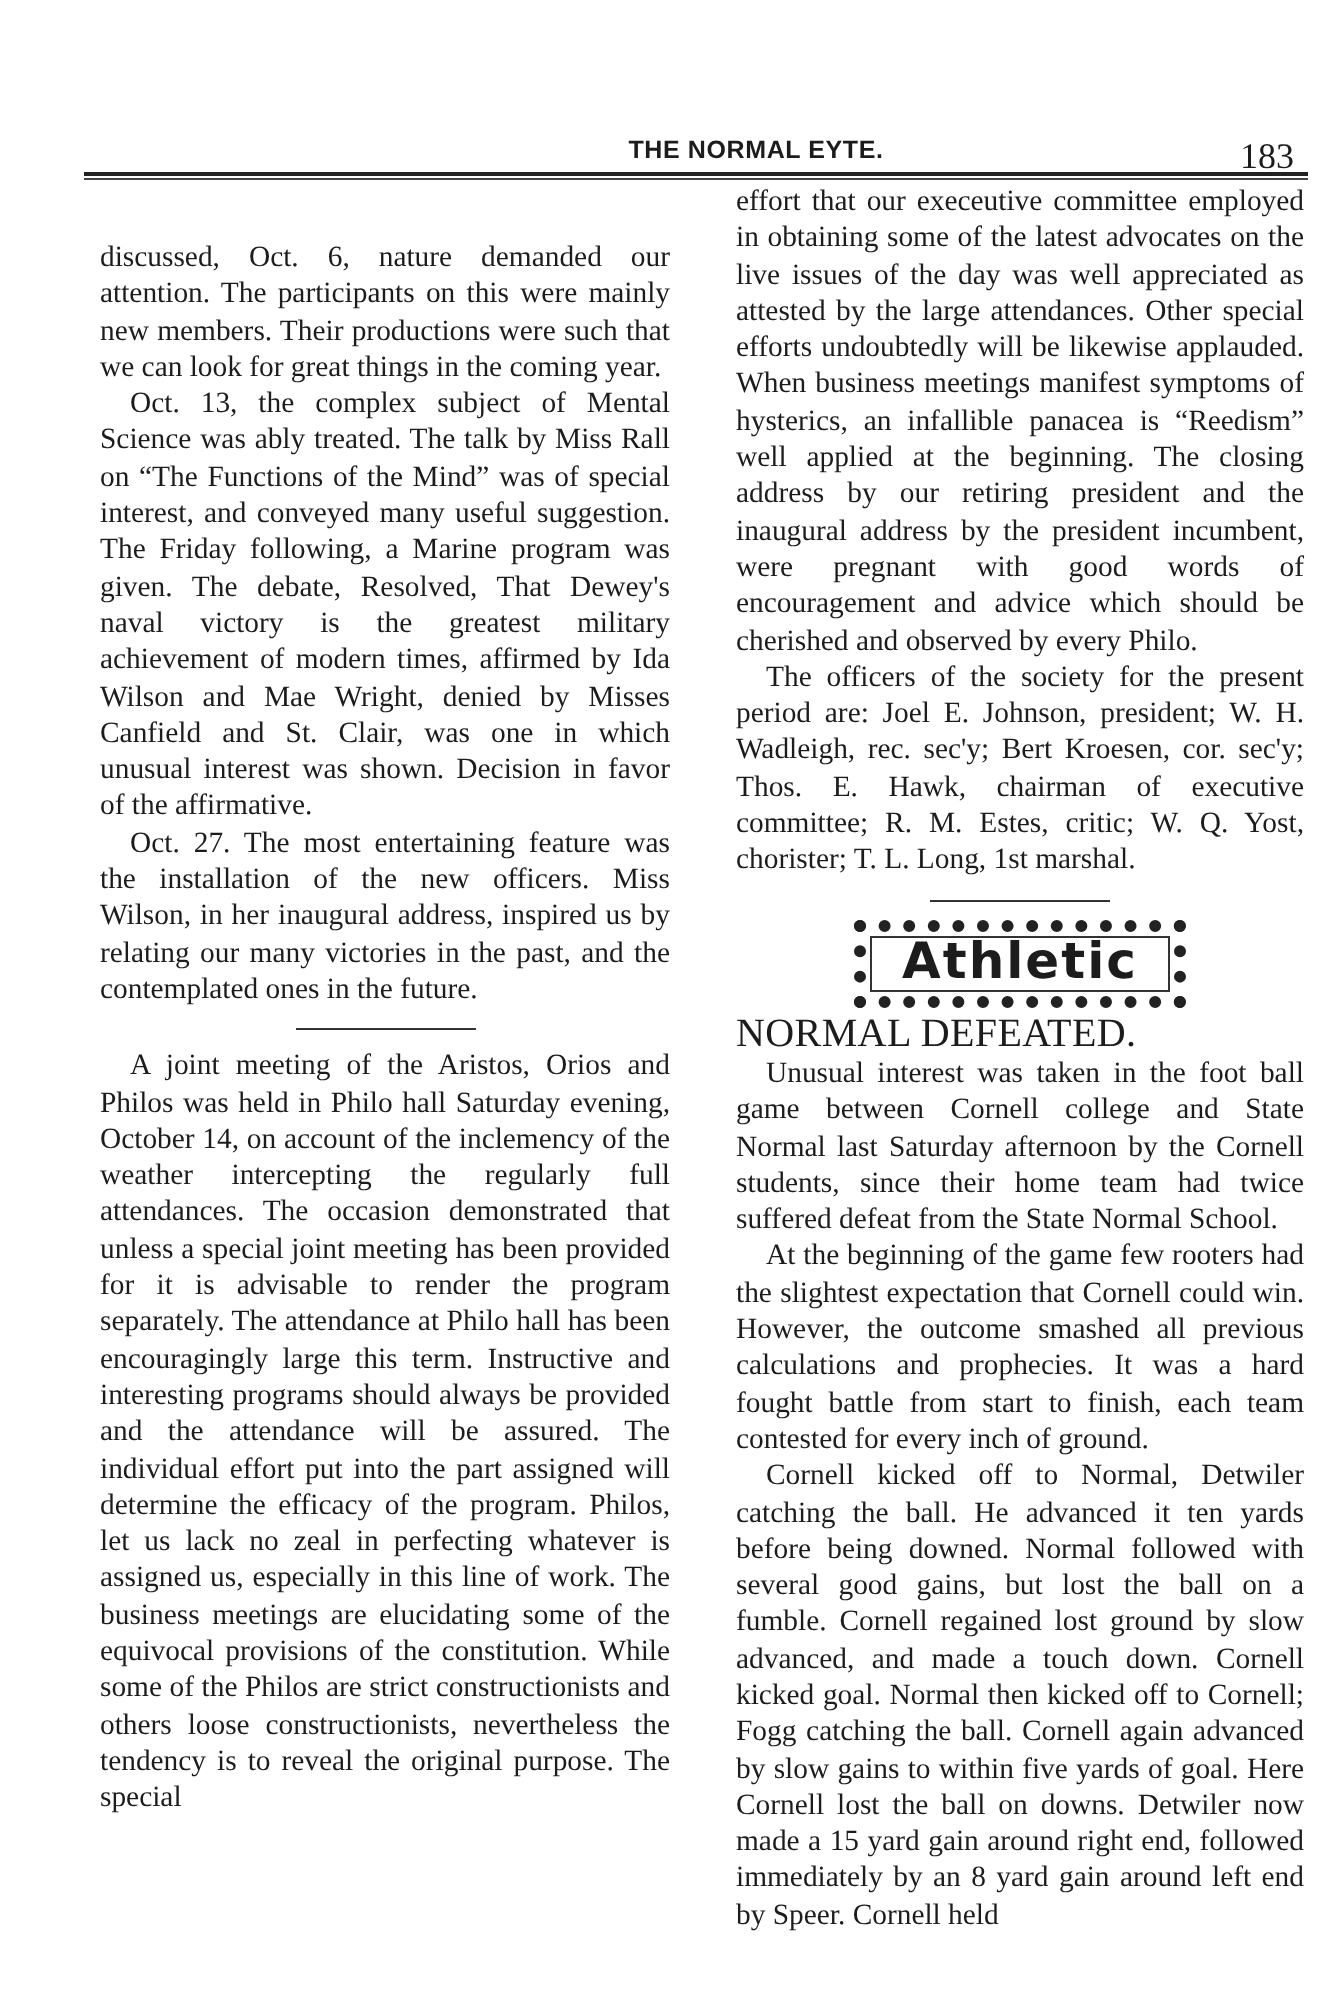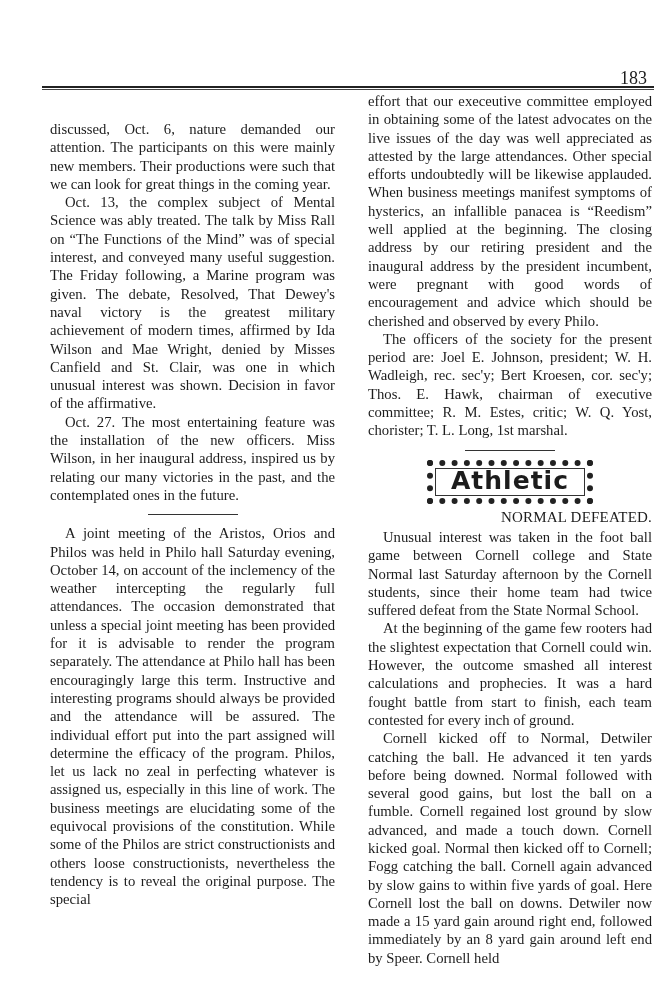--- a/index.html
+++ b/index.html
@@ -33,39 +33,40 @@
     }
     .col.left { left: 50px; width: 285px; margin-top: 28px; }
     .col.right { left: 368px; width: 284px; }
     .col p { margin: 0; text-indent: 15px; }
     .col p.cont { text-indent: 0; }
     .short-rule {
       width: 90px; height: 0; border-top: 1px solid #333;
       margin: 10px auto 9px auto;
     }
     .section-head {
-      text-align: right; font-size: 15px; letter-spacing: 0.2px;
+      text-align: left; font-size: 20px; letter-spacing: 0.2px;
       margin: 0 0 2px 0;
     }
     .banner {
       width: 166px; height: 44px; margin: 2px auto 4px auto; position: relative;
       box-sizing: border-box;
       border: 6px dotted #222;
       outline: 1px solid #333; outline-offset: -9px;
       display: flex; align-items: center; justify-content: center;
     }
     .banner span {
       font-family: "DejaVu Sans", sans-serif; font-weight: bold;
       font-size: 25px; letter-spacing: 1px;
     }
   </style>
 </head>
 <body>
 
 <div class="header">
+  <div class="title">THE NORMAL EYTE.</div>
   <div class="pageno">183</div>
 </div>
 <div class="rule-top"></div>
 
 <div class="col left">
   <p class="cont">discussed, Oct. 6, nature demanded our attention. The participants on this were mainly new members. Their productions were such that we can look for great things in the coming year.</p>
   <p>Oct. 13, the complex subject of Mental Science was ably treated. The talk by Miss Rall on “The Functions of the Mind” was of special interest, and conveyed many useful suggestion. The Friday following, a Marine program was given. The debate, Resolved, That Dewey's naval victory is the greatest military achievement of modern times, affirmed by Ida Wilson and Mae Wright, denied by Misses Canfield and St. Clair, was one in which unusual interest was shown. Decision in favor of the affirmative.</p>
   <p>Oct. 27. The most entertaining feature was the installation of the new officers. Miss Wilson, in her inaugural address, inspired us by relating our many victories in the past, and the contemplated ones in the future.</p>
   <div class="short-rule"></div>
   <p>A joint meeting of the Aristos, Orios and Philos was held in Philo hall Saturday evening, October 14, on account of the inclemency of the weather intercepting the regularly full attendances. The occasion demonstrated that unless a special joint meeting has been provided for it is advisable to render the program separately. The attendance at Philo hall has been encouragingly large this term. Instructive and interesting programs should always be provided and the attendance will be assured. The individual effort put into the part assigned will determine the efficacy of the program. Philos, let us lack no zeal in perfecting whatever is assigned us, especially in this line of work. The business meetings are elucidating some of the equivocal provisions of the constitution. While some of the Philos are strict constructionists and others loose constructionists, nevertheless the tendency is to reveal the original purpose. The special</p>
@@ -73,15 +74,15 @@
 
 <div class="col right">
   <p class="cont">effort that our execeutive committee employed in obtaining some of the latest advocates on the live issues of the day was well appreciated as attested by the large attendances. Other special efforts undoubtedly will be likewise applauded. When business meetings manifest symptoms of hysterics, an infallible panacea is “Reedism” well applied at the beginning. The closing address by our retiring president and the inaugural address by the president incumbent, were pregnant with good words of encouragement and advice which should be cherished and observed by every Philo.</p>
   <p>The officers of the society for the present period are: Joel E. Johnson, president; W. H. Wadleigh, rec. sec'y; Bert Kroesen, cor. sec'y; Thos. E. Hawk, chairman of executive committee; R. M. Estes, critic; W. Q. Yost, chorister; T. L. Long, 1st marshal.</p>
   <div class="short-rule"></div>
   <div class="banner">
     <span>Athletic</span>
   </div>
   <div class="section-head">NORMAL DEFEATED.</div>
   <p>Unusual interest was taken in the foot ball game between Cornell college and State Normal last Saturday afternoon by the Cornell students, since their home team had twice suffered defeat from the State Normal School.</p>
-  <p>At the beginning of the game few rooters had the slightest expectation that Cornell could win. However, the outcome smashed all interest calculations and prophecies. It was a hard fought battle from start to finish, each team contested for every inch of ground.</p>
+  <p>At the beginning of the game few rooters had the slightest expectation that Cornell could win. However, the outcome smashed all previous calculations and prophecies. It was a hard fought battle from start to finish, each team contested for every inch of ground.</p>
   <p>Cornell kicked off to Normal, Detwiler catching the ball. He advanced it ten yards before being downed. Normal followed with several good gains, but lost the ball on a fumble. Cornell regained lost ground by slow advanced, and made a touch down. Cornell kicked goal. Normal then kicked off to Cornell; Fogg catching the ball. Cornell again advanced by slow gains to within five yards of goal. Here Cornell lost the ball on downs. Detwiler now made a 15 yard gain around right end, followed immediately by an 8 yard gain around left end by Speer. Cornell held</p>
 </div>
 
 </body></html>

